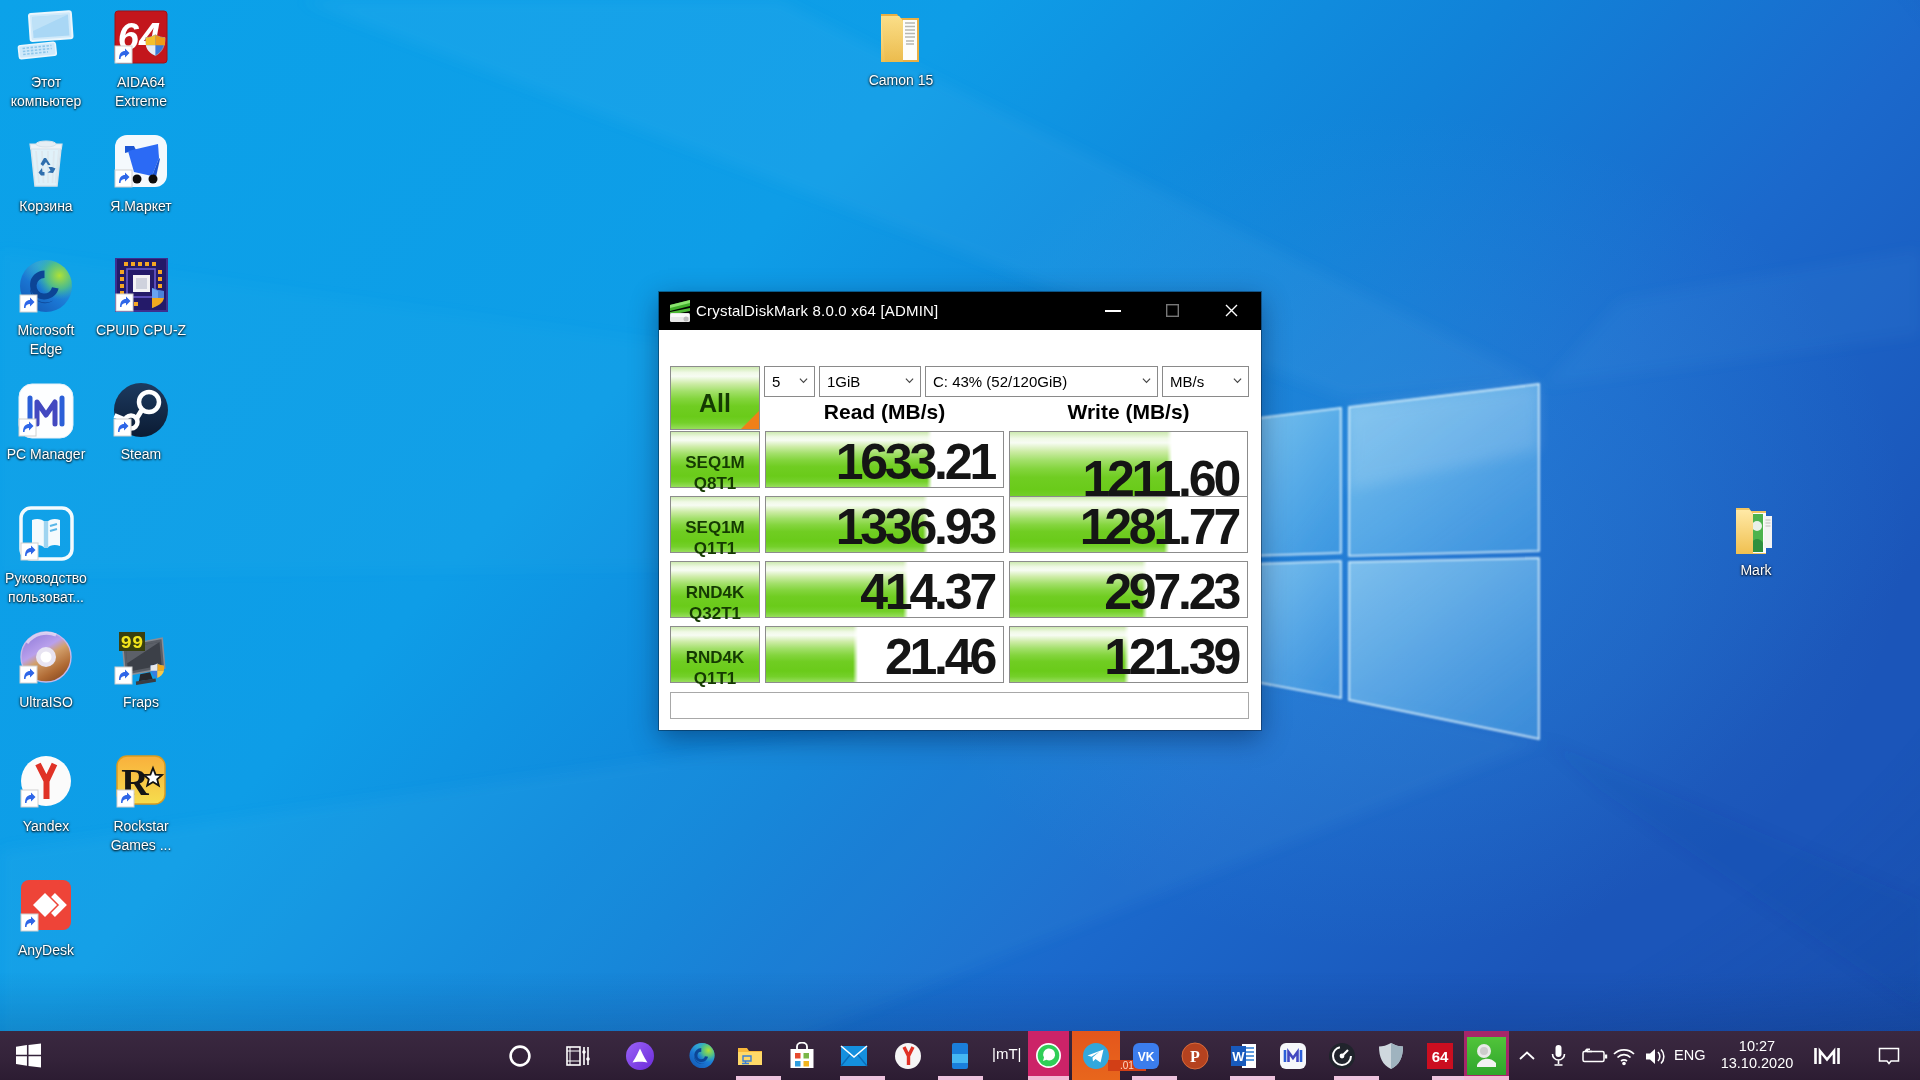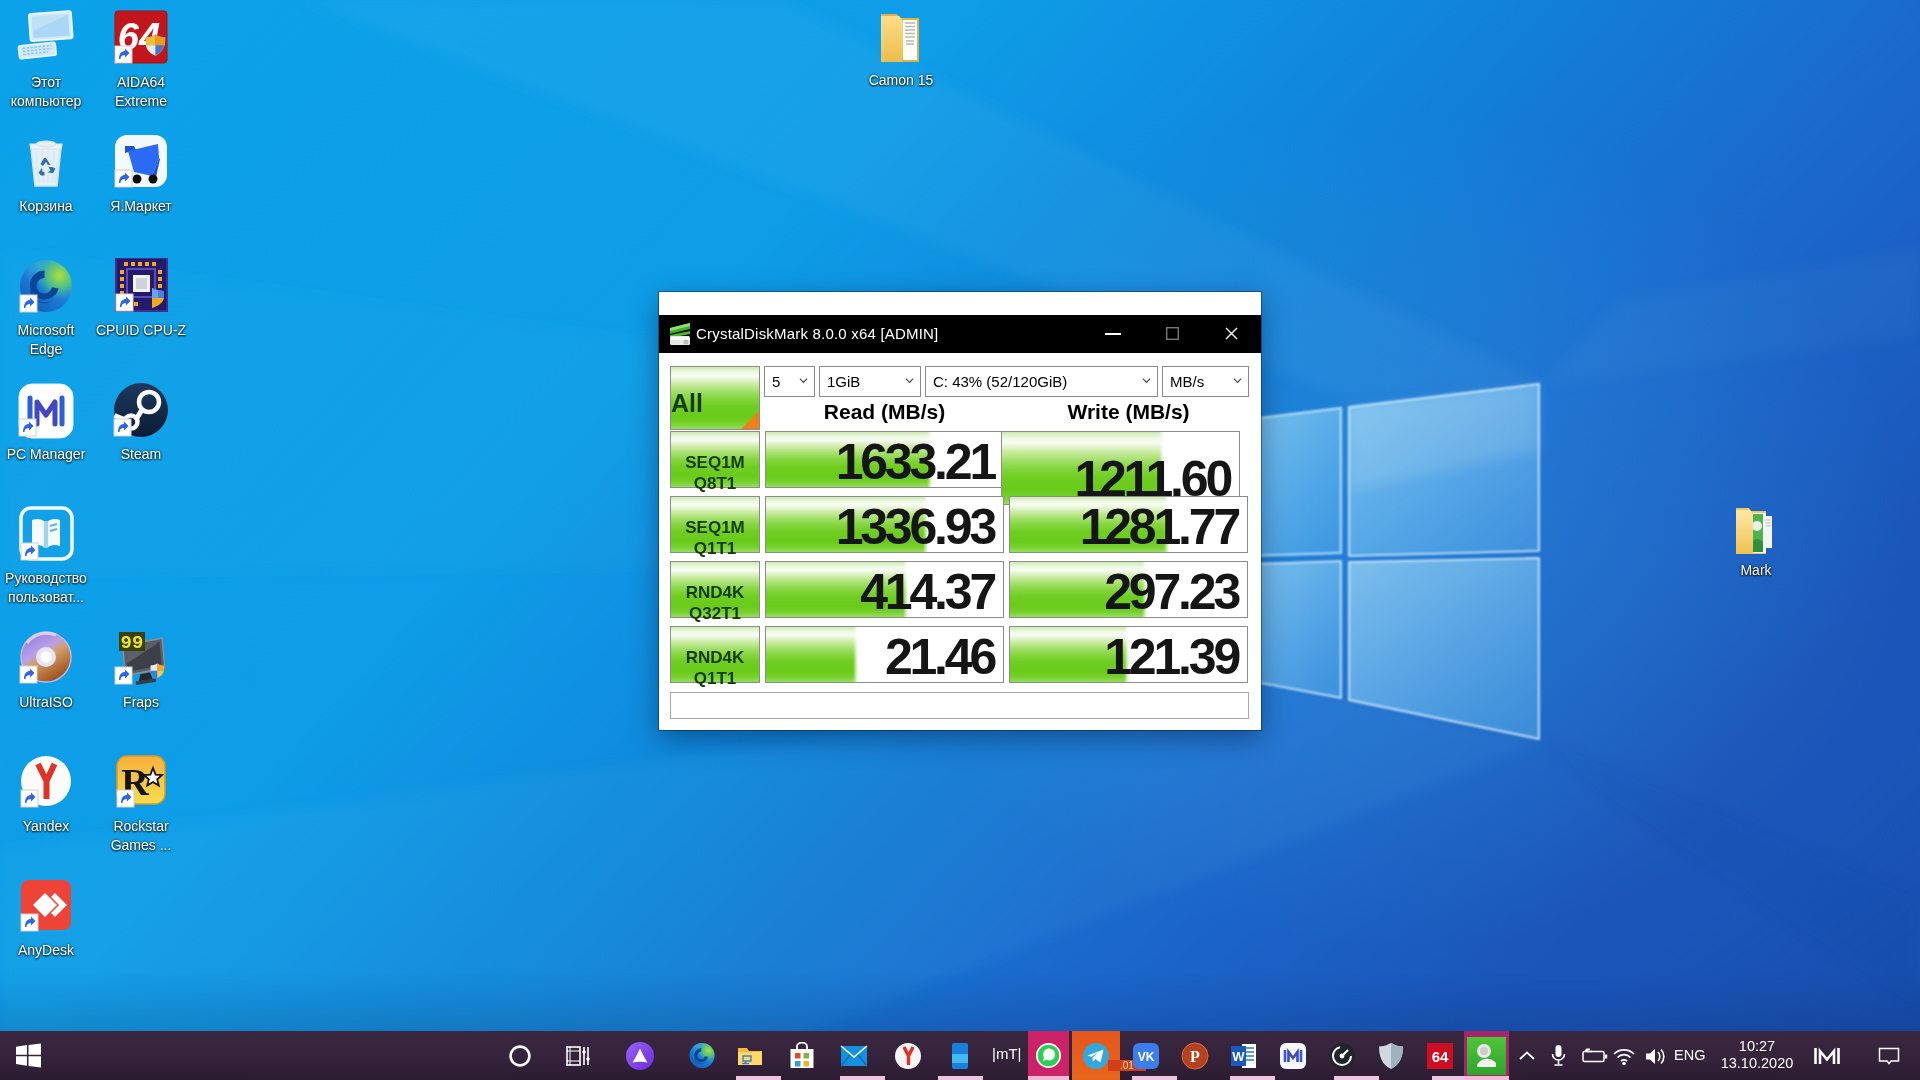--- a/index.html
+++ b/index.html
@@ -7,21 +7,21 @@
 #desk { position:absolute; inset:0; width:1920px; height:1080px; }
 #wall { position:absolute; top:0; left:0; }
 
 .dicon { position:absolute; width:96px; text-align:center; }
 .dicon .ig { display:block; margin:0 auto; position:relative; width:58px; height:58px; }
 .dicon .cap { display:block; margin-top:5px; font-size:14px; line-height:19px; color:#fff;
   text-shadow:0 1px 2px rgba(0,0,0,.9), 0 0 3px rgba(0,0,0,.75); }
 
 #win { position:absolute; left:659px; top:292px; width:602px; height:438px; background:#fff;
   box-shadow:0 8px 26px rgba(0,20,60,.45), 0 0 0 1px rgba(0,0,0,.35); font-family:"Liberation Sans",sans-serif; }
-#titlebar { position:absolute; left:0; top:0; width:100%; height:38px; background:#000; color:#fff;margin-top:23px; }
+#titlebar { position:absolute; left:0; top:0; width:100%; height:38px; background:#000; color:#fff; }
 #titlebar .ttl { position:absolute; left:37px; top:10px; font-size:15px; letter-spacing:0.2px; }
 #menubar { position:absolute; left:0; top:38px; width:100%; height:29px; background:#fbfbfb; border-bottom:1px solid #f0f0f0; }
 #menubar span { position:absolute; top:5px; font-size:15px; color:#111; }
 .grn { background:linear-gradient(180deg,#cdeab0 0%,#f0f9e6 9%,#f7fcf3 15%,#cdeca6 27%,#a3e06b 39%,#84d53e 51%,#70cd22 63%,#6acb1a 80%,#74d02a 90%,#8cda4d 97%,#98de5c 100%); }
 .cell { position:absolute; border:1px solid #8c8c8c; }
 .lbl { left:11px; width:90px; text-align:center; font-weight:bold; color:#153a02; font-size:17px; line-height:21px; }
 .lbl .p { padding-top:20px; display:block; }
 .bar { background:#fff; }
 .fill { position:absolute; left:0; top:0; bottom:0; -webkit-mask-image:linear-gradient(90deg,#000 calc(100% - 5px),transparent 100%); mask-image:linear-gradient(90deg,#000 calc(100% - 5px),transparent 100%); }
 .num { position:absolute; right:9px; bottom:-4px; font-size:50px; line-height:57px; font-weight:bold; color:#151515; letter-spacing:-3.2px;text-align:right; }
@@ -433,21 +433,21 @@
     <svg style="position:absolute;left:507px;top:12px" width="13" height="13" viewBox="0 0 13 13">
           <rect x="0.7" y="0.7" width="11.6" height="11.6" fill="none" stroke="#777" stroke-width="1.4"></rect>
         </svg>
     <svg style="position:absolute;left:566px;top:12px" width="13" height="13" viewBox="0 0 13 13">
           <path d="M1 1 L12 12 M12 1 L1 12" stroke="#fff" stroke-width="1.4"></path>
         </svg>
   </div>
   <div id="body">
 
     <div class="cell grn" style="left:11px;top:74px;width:90px;height:64px;overflow:hidden">
-      <div style="position:absolute;left:0;top:22px;width:100%;font-size:25px;font-weight:bold;color:#143a02">All</div>
+      <div style="position:absolute;left:0;top:22px;width:100%;text-align:center;font-size:25px;font-weight:bold;color:#143a02">All</div>
       <svg style="position:absolute;right:-1px;bottom:-1px" width="20" height="20">
             <polygon points="20,0 20,20 0,20" fill="#f08019"></polygon>
           </svg>
     </div>
     <div class="dd" style="left:105px;top:74px;width:51px">
           <span class="t">5</span>
           <svg class="ch" viewBox="0 0 10 10">
             <path d="M1 3 L5 7 L9 3" stroke="#444" stroke-width="1.3" fill="none"></path>
           </svg>
         </div>
@@ -472,21 +472,21 @@
     <div class="hdr" style="left:106px;top:108px">Read (MB/s)</div>
     <div class="hdr" style="left:350px;top:108px">Write (MB/s)</div>
 
     <div class="cell grn lbl" style="top:139px;height:57px">
           <span class="p">SEQ1M<br>Q8T1</span>
         </div>
     <div class="cell bar" style="left:106px;top:139px;width:239px;height:57px">
           <div class="fill grn" style="width:70%"></div>
           <span class="num">1633.21</span>
         </div>
-    <div class="cell bar" style="left:342px;top:139px;width:239px;height:74px">
+    <div class="cell bar" style="left:350px;top:139px;width:239px;height:74px">
           <div class="fill grn" style="width:68.5%"></div>
           <span class="num">1211.60</span>
         </div>
     <div class="cell grn lbl" style="top:204px;height:57px">
           <span class="p">SEQ1M<br>Q1T1</span>
         </div>
     <div class="cell bar" style="left:106px;top:204px;width:239px;height:57px">
           <div class="fill grn" style="width:68.2%"></div>
           <span class="num">1336.93</span>
         </div>

